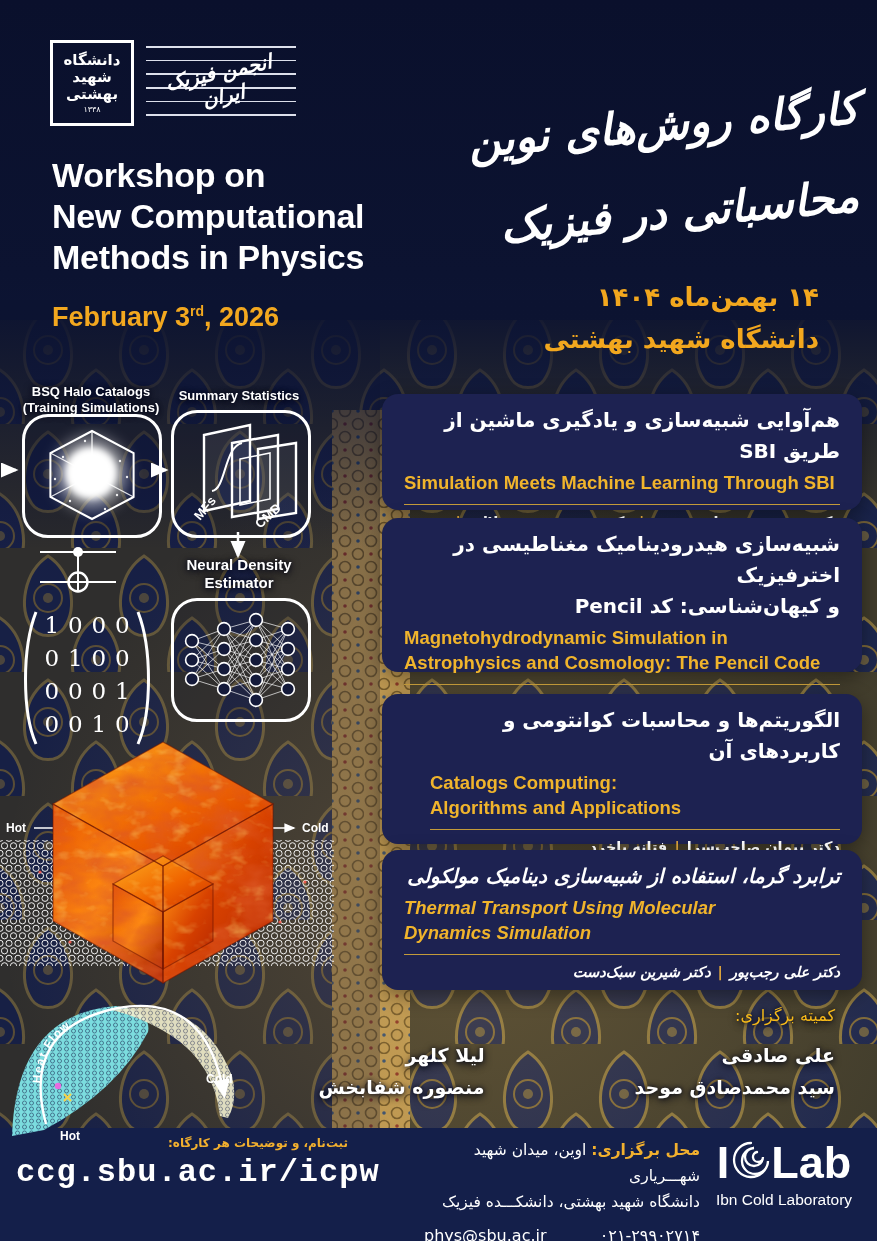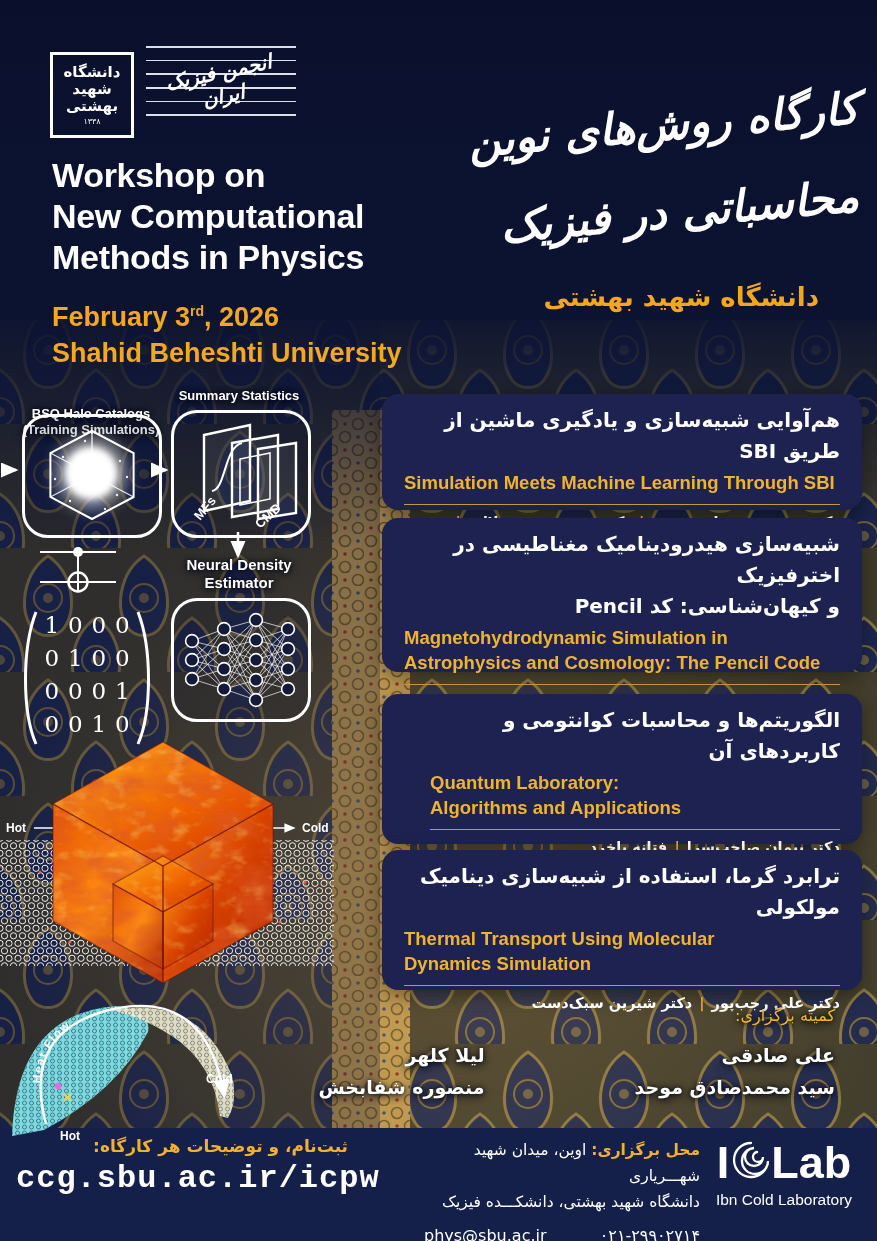--- a/index.html
+++ b/index.html
@@ -3,21 +3,21 @@
 <meta charset="utf-8">
 <style>
   html,body{margin:0;padding:0;background:#05081c;}
   .poster{position:relative;width:877px;height:1241px;overflow:hidden;
     background:linear-gradient(180deg,#0a102c 0%,#0c1331 22%,#101a3e 48%,#101a3e 100%);
     font-family:"DejaVu Sans",sans-serif;color:#fff;}
   .abs{position:absolute;}
   .shadowed{text-shadow:0 2px 8px rgba(3,6,22,.95),0 0 4px rgba(3,6,22,.85);}
   
   .sbu-logo{left:50px;top:40px;width:78px;height:80px;border:3px solid #fff;
-    display:flex;flex-direction:column;justify-content:center;align-items:center;z-index:3;margin-top:12px;}
+    display:flex;flex-direction:column;justify-content:center;align-items:center;z-index:3;}
   .sbu-logo .w{font-weight:bold;font-size:15px;line-height:17px;letter-spacing:1px;}
   .sbu-logo .yr{font-size:8px;margin-top:2px;}
   .psi-logo{left:146px;top:40px;width:150px;height:82px;z-index:3;}
   .psi-lines{position:absolute;inset:6px 0;display:flex;flex-direction:column;justify-content:space-between;}
   .psi-lines i{display:block;height:1.6px;background:#e9ecf5;opacity:.95;}
   .psi-text{position:absolute;left:0;right:0;top:20px;text-align:center;font-size:20px;
     font-style:italic;font-weight:bold;transform:rotate(-12deg);}
   .title-en{left:52px;top:155px;font-family:"Liberation Sans","DejaVu Sans",sans-serif;
     font-size:34px;line-height:41px;font-weight:bold;letter-spacing:-.3px;z-index:3;}
   .date-en{left:52px;top:293px;font-family:"Liberation Sans","DejaVu Sans",sans-serif;
@@ -43,29 +43,29 @@
     display:flex;flex-direction:column;}
   .card .fa{direction:rtl;text-align:right;font-weight:bold;font-size:20px;line-height:31px;}
   .card .en{font-family:"Liberation Sans","DejaVu Sans",sans-serif;font-weight:bold;
     font-size:18.5px;line-height:25px;color:#f0b42c;margin-top:3px;}
   .card .div{border-top:1.5px solid #c39b3a;margin:9px 0 7px;}
   .card .sp{direction:rtl;text-align:right;font-weight:bold;font-size:14.5px;line-height:21px;}
   .sep{color:#e2a93c;margin:0 7px;font-weight:bold;}
   .c1{top:394px;height:116px;}
   .c2{top:518px;height:154px;}
   .c3{top:694px;height:150px;padding-left:48px;}
-  .c4{top:850px;height:140px;}
+  .c4{top:850px;height:140px;font-style:italic;}
   
   .comm-h{right:42px;top:1006px;color:#f6b919;font-weight:normal;font-size:16px;z-index:4;}
   .comm{right:42px;top:1042px;direction:rtl;display:grid;grid-template-columns:auto auto;
     column-gap:150px;row-gap:6px;font-weight:bold;font-size:19px;line-height:26px;z-index:4;}
   
   .fbar{left:0;top:1128px;width:877px;height:113px;background:#141f4a;z-index:5;}
   .f-left{left:16px;top:1136px;width:332px;text-align:right;z-index:7;}
-  .f-left .reg{color:#f2b02e;font-weight:bold;font-size:17px;direction:rtl;}
+  .f-left .reg{color:#f2b02e;font-weight:bold;font-size:12px;direction:rtl;}
   .f-left .url{font-family:Liberation Mono, monospace;font-weight:bold;
     font-size:32px;letter-spacing:1px;margin-top:4px;}
   .f-mid{right:177px;top:1137px;width:276px;direction:rtl;text-align:right;
     font-size:15.5px;line-height:26px;z-index:7;}
   .f-mid .gl{color:#f2b02e;font-weight:bold;}
   .f-mid .row3{direction:ltr;display:flex;justify-content:space-between;margin-top:8px;font-size:16px;}
   .f-islab{left:703px;top:1140px;width:162px;text-align:center;z-index:7;}
   .islab-row{display:flex;align-items:center;justify-content:center;gap:1px;
     font-family:"Liberation Sans","DejaVu Sans",sans-serif;font-weight:bold;font-size:45px;line-height:46px;}
   .islab-sub{font-family:"Liberation Sans","DejaVu Sans",sans-serif;font-size:15.5px;margin-top:5px;}
@@ -131,31 +131,31 @@
   </div>
 
   <div class="abs title-en">
     <div>Workshop on</div>
     <div>New Computational</div>
     <div>Methods in Physics</div>
   </div>
 
   <div class="abs date-en">
     <div><span>February 3</span><sup>rd</sup><span>, 2026</span></div>
-    <div>Shahid Beheshti University</div>
   </div>
 
   <div class="abs title-fa l1" dir="rtl">کارگاه روش‌های نوین</div>
   <div class="abs title-fa l2" dir="rtl">محاسباتی در فیزیک</div>
 
   <div class="abs date-fa" dir="rtl">
+    <div>۱۴ بهمن‌ماه ۱۴۰۴</div>
     <div>دانشگاه شهید بهشتی</div>
   </div>
 
-  <div class="abs dlabel shadowed" style="left:18px;top:384px;width:146px;margin-top:22px;">
+  <div class="abs dlabel shadowed" style="left:18px;top:384px;width:146px;">
     <div>BSQ Halo Catalogs</div>
     <div>(Training Simulations)</div>
   </div>
 
   <div class="abs dbox" style="left:22px;top:414px;width:134px;height:118px;">
     <svg width="134" height="118" viewBox="0 0 134 118">
       <defs>
           <filter id="bl1" x="-40%" y="-40%" width="180%" height="180%">
             <feGaussianBlur stdDeviation="8"></feGaussianBlur>
           </filter>
@@ -419,21 +419,21 @@
     </div>
     <div class="div"></div>
     <div class="sp">
       <span>دکتر علیرضا طالبیان</span>
     </div>
   </div>
 
   <div class="abs card c3">
     <div class="fa">الگوریتم‌ها و محاسبات کوانتومی و کاربردهای آن</div>
     <div class="en">
-      <div>Quantum Laboratory:</div>
+      <div>Catalogs Computing:</div>
         <div>Algorithms and Applications</div>
     </div>
     <div class="div"></div>
     <div class="sp">
       <span>دکتر پیمان صاحب‌سرا</span><span class="sep">|</span><span>فتانه باخرد</span>
     </div>
   </div>
 
   <div class="abs card c4">
     <div class="fa">ترابرد گرما، استفاده از شبیه‌سازی دینامیک مولکولی</div>

